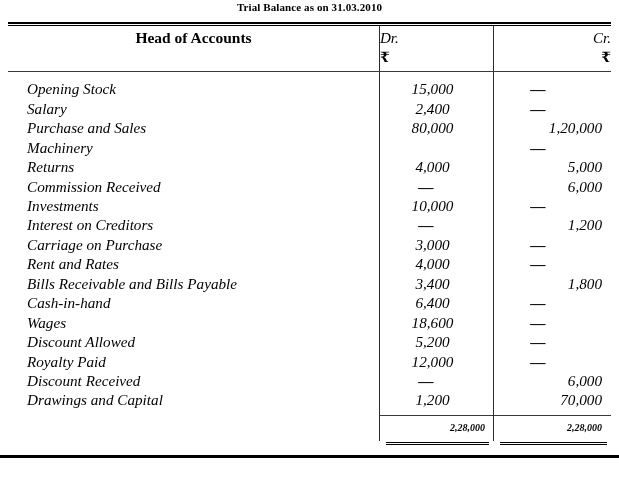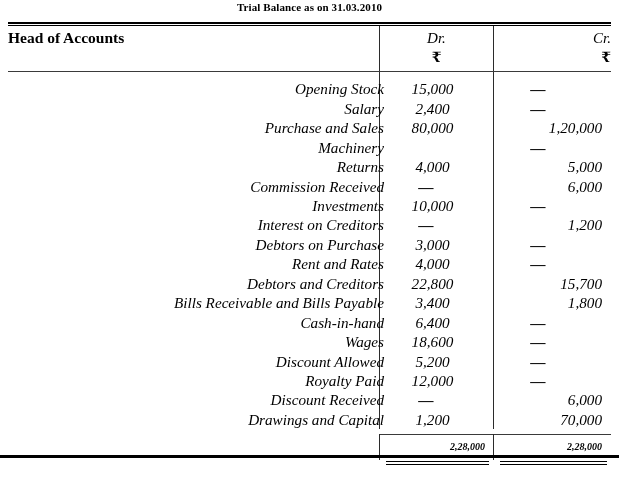--- a/index.html
+++ b/index.html
@@ -74,28 +74,29 @@
     height: 45px;
   }
   .th {
     position: absolute;
     top: 0;
     box-sizing: border-box;
   }
   .th-head {
     left: 0;
     width: 371px;
+    text-align: center;
     font-weight: bold;
     font-size: 15.5px;
     padding-top: 3px;
   }
   .th-dr {
     left: 372px;
     width: 113px;
-    text-align: center;
+    text-align: left;
     padding-top: 3px;
   }
   .th-cr {
     left: 486px;
     width: 117px;
     text-align: right;
     padding-top: 3px;
   }
   .th-abbr {
     font-style: italic;
@@ -126,23 +127,23 @@
   .cell {
     position: absolute;
     top: 0;
     box-sizing: border-box;
     font-style: italic;
     font-size: 15.2px;
     line-height: 19.45px;
     white-space: nowrap;
   }
   .c-name {
-    left: 10px;
+    left: 19px;
     width: 366px;
-    text-align: right;
+    text-align: left;
   }
   .c-dr {
     left: 372px;
     width: 113px;
     text-align: center;
     padding-right: 8px;
     font-style: italic;
   }
   .c-cr {
     left: 486px;
@@ -289,33 +290,28 @@
             <div class="cell c-name">Investments</div>
             <div class="cell c-dr">10,000</div>
             <div class="cell c-cr nil">—</div>
           </div>
           <div class="row">
             <div class="cell c-name">Interest on Creditors</div>
             <div class="cell c-dr nil">—</div>
             <div class="cell c-cr">1,200</div>
           </div>
           <div class="row">
-            <div class="cell c-name">Debtors on Purchase</div>
+            <div class="cell c-name">Carriage on Purchase</div>
             <div class="cell c-dr">3,000</div>
             <div class="cell c-cr nil">—</div>
           </div>
           <div class="row">
             <div class="cell c-name">Rent and Rates</div>
             <div class="cell c-dr">4,000</div>
             <div class="cell c-cr nil">—</div>
-          </div>
-          <div class="row">
-            <div class="cell c-name">Debtors and Creditors</div>
-            <div class="cell c-dr">22,800</div>
-            <div class="cell c-cr">15,700</div>
           </div>
           <div class="row">
             <div class="cell c-name">Bills Receivable and Bills Payable</div>
             <div class="cell c-dr">3,400</div>
             <div class="cell c-cr">1,800</div>
           </div>
           <div class="row">
             <div class="cell c-name">Cash-in-hand</div>
             <div class="cell c-dr">6,400</div>
             <div class="cell c-cr nil">—</div>

